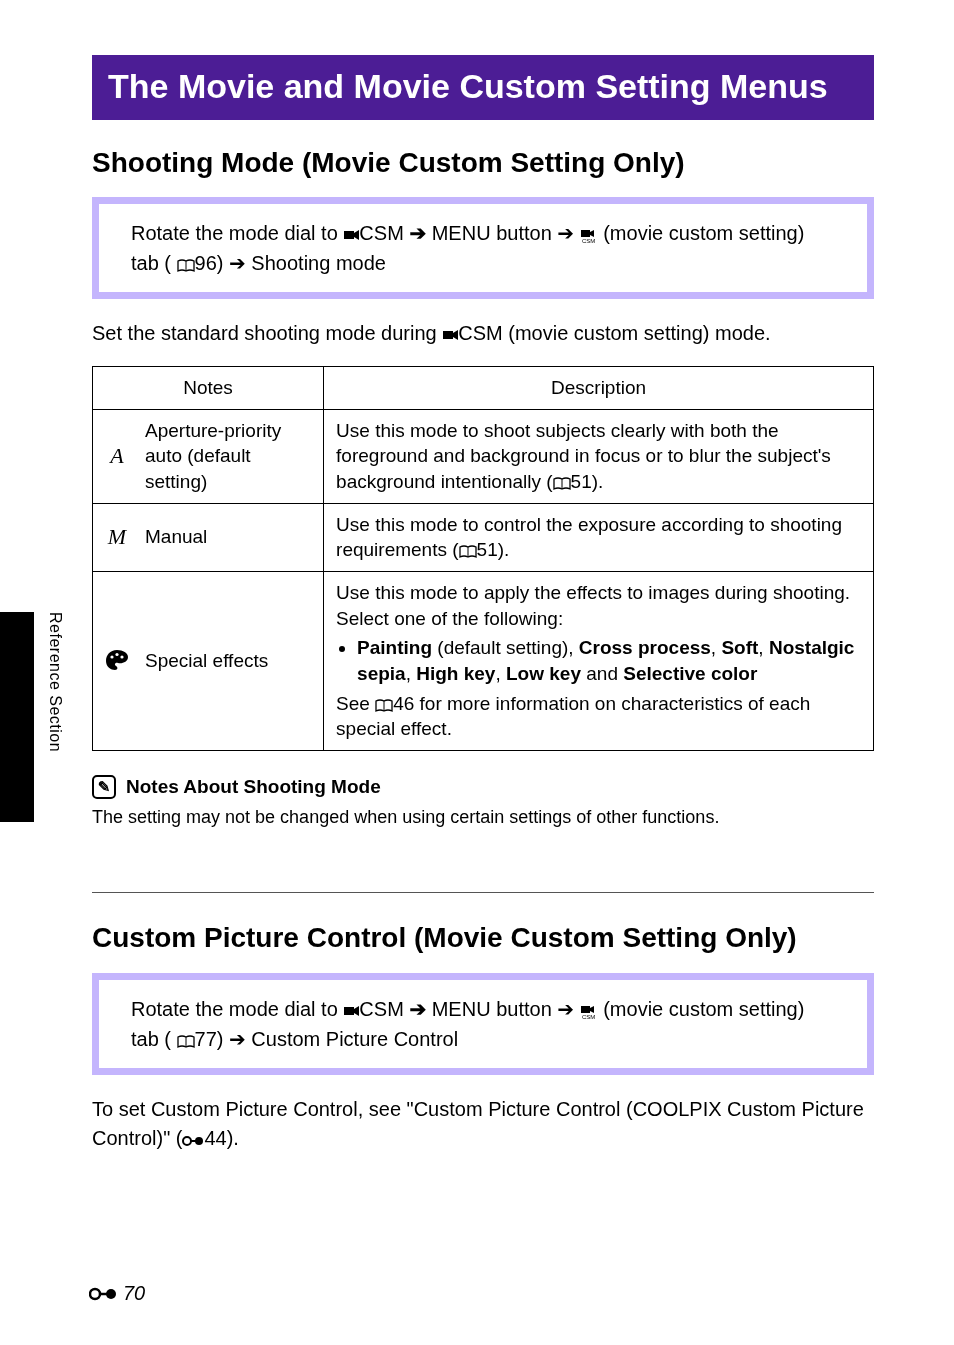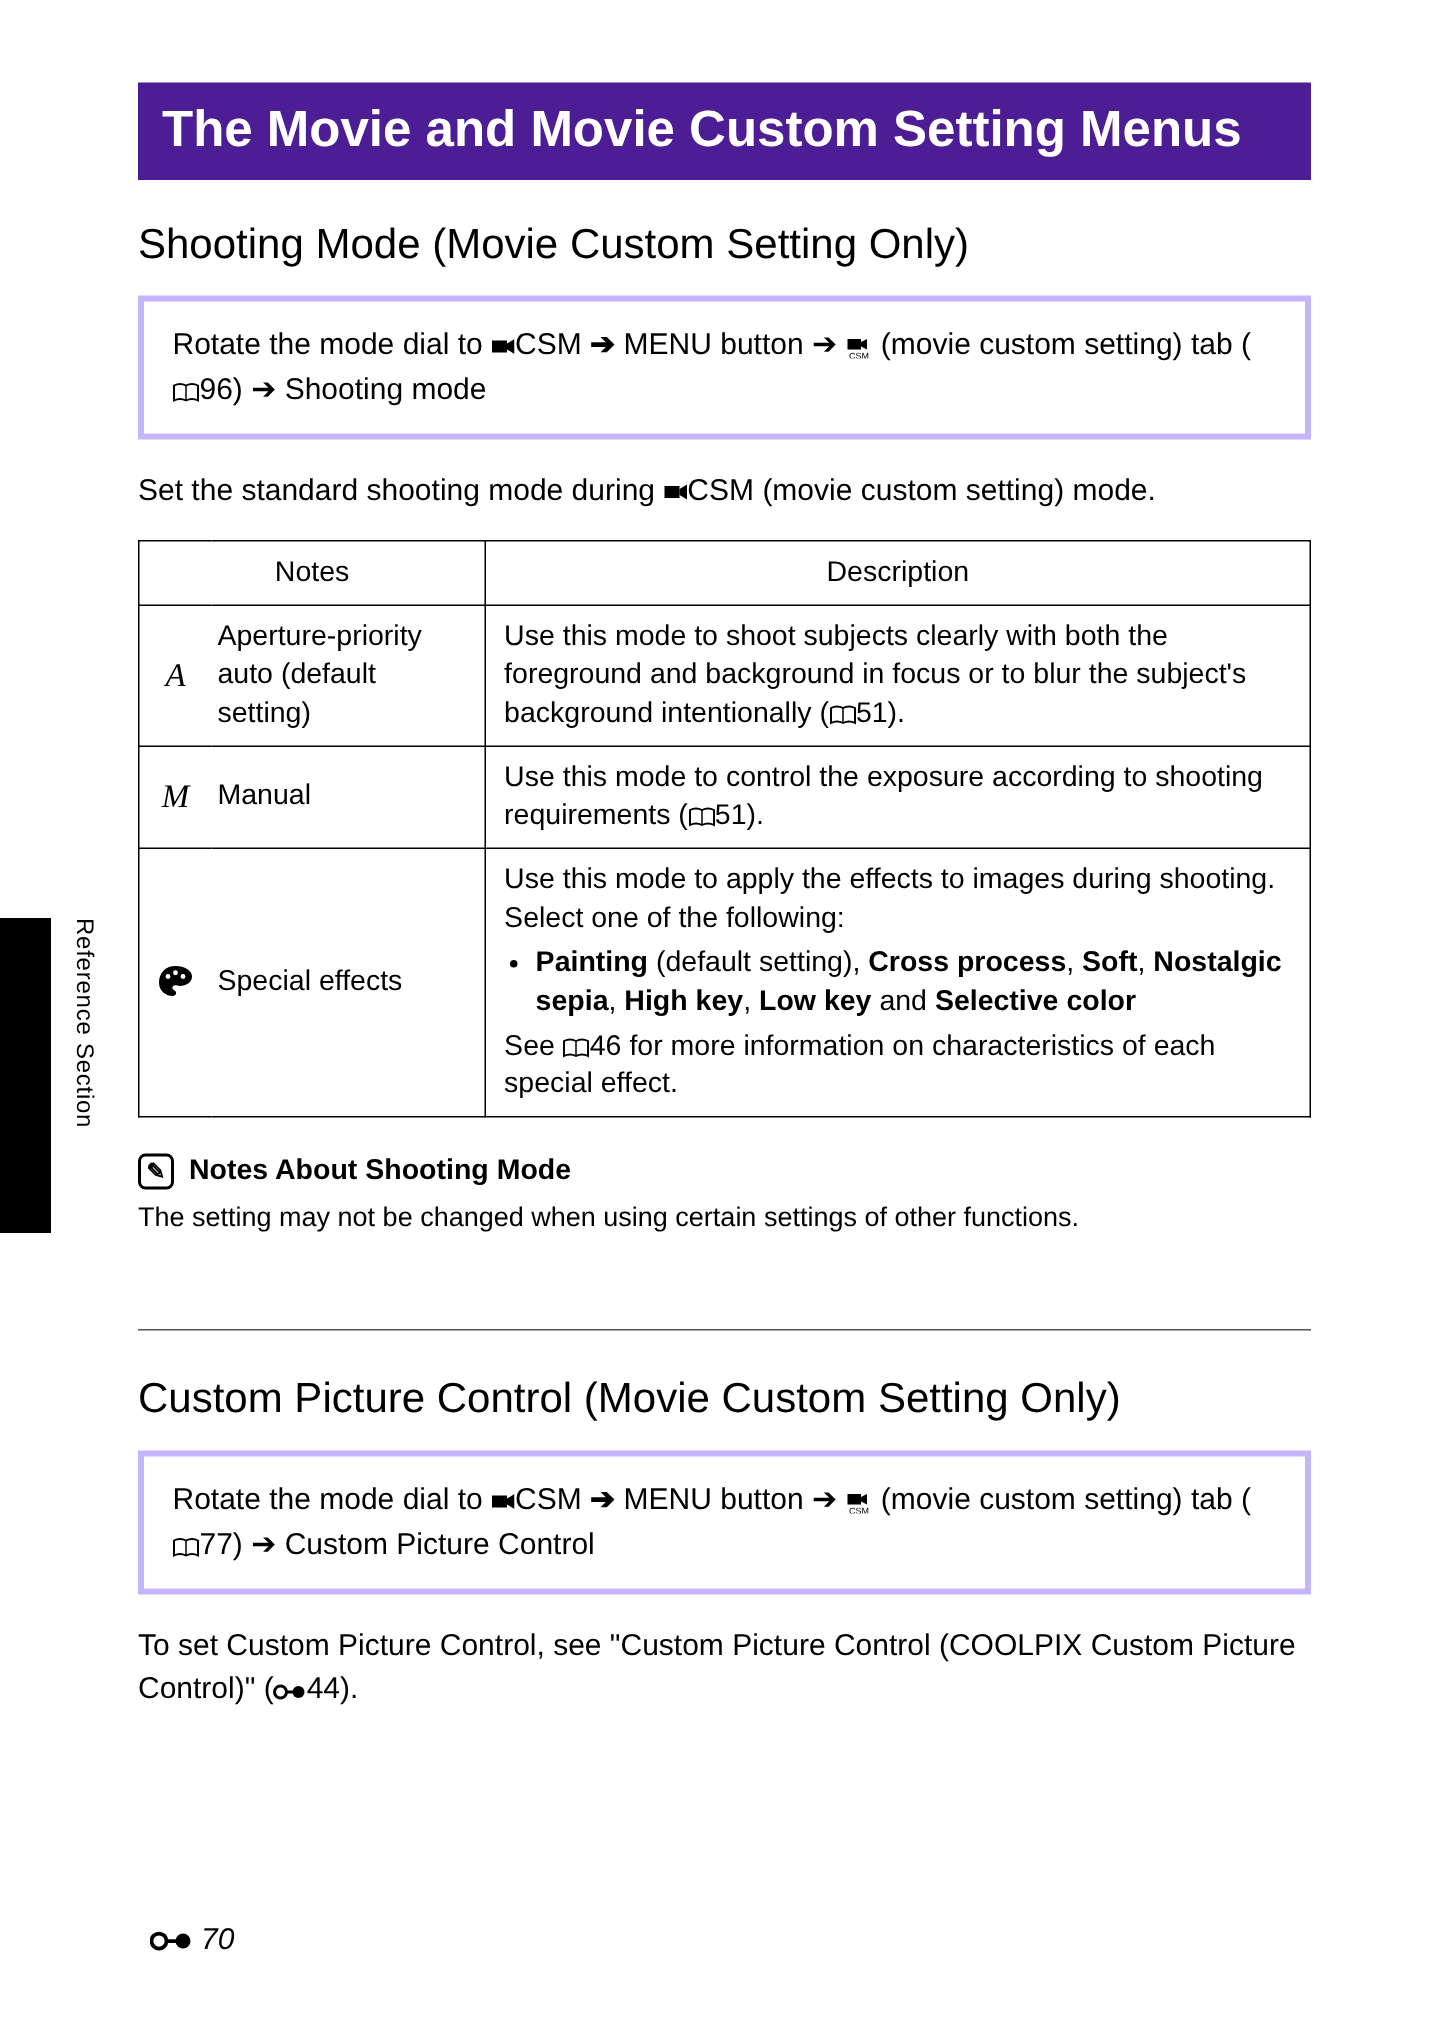--- a/index.html
+++ b/index.html
@@ -42,29 +42,29 @@
   .title-bar h1 {
     color: #fff;
     font-size: 34px;
     font-weight: 700;
     line-height: 1.25;
   }
 
   
   h2.section-heading {
     font-size: 28px;
-    font-weight: 400;
+    font-weight: 700;
     margin-bottom: 18px;
     line-height: 1.2;
   }
 
   
   .path-box {
-    border: 4px solid #c4b5fd;
-    padding: 14px 19px;
+    border: 7px solid #c4b5fd;
+    padding: 14px 32px;
     margin-bottom: 20px;
     font-size: 20px;
     line-height: 1.5;
   }
   .arrow { font-family: Arial, sans-serif; font-weight: 700; }
 
   
   p.body {
     font-size: 20px;
     line-height: 1.45;
@@ -132,21 +132,21 @@
 
   hr.sep {
     border: none;
     border-top: 1px solid #555;
     margin-bottom: 28px;
   }
 
   
   .footer {
     position: absolute;
-    left: 100px;
+    left: 89px;
     bottom: 40px;
     display: flex;
     align-items: center;
     gap: 6px;
     font-style: italic;
     font-size: 20px;
   }
   .footer .pageno { font-style: italic; }
 
   .bold { font-weight: 700; }

